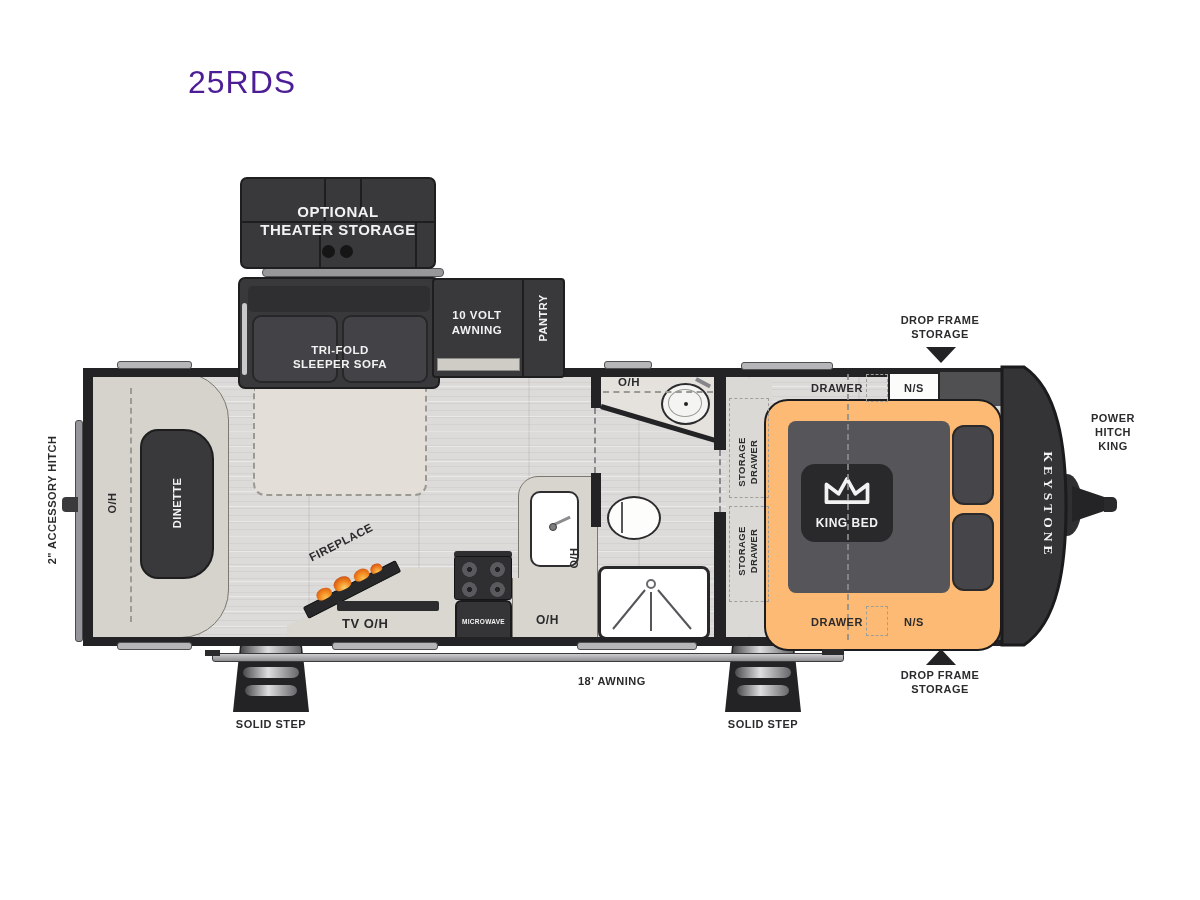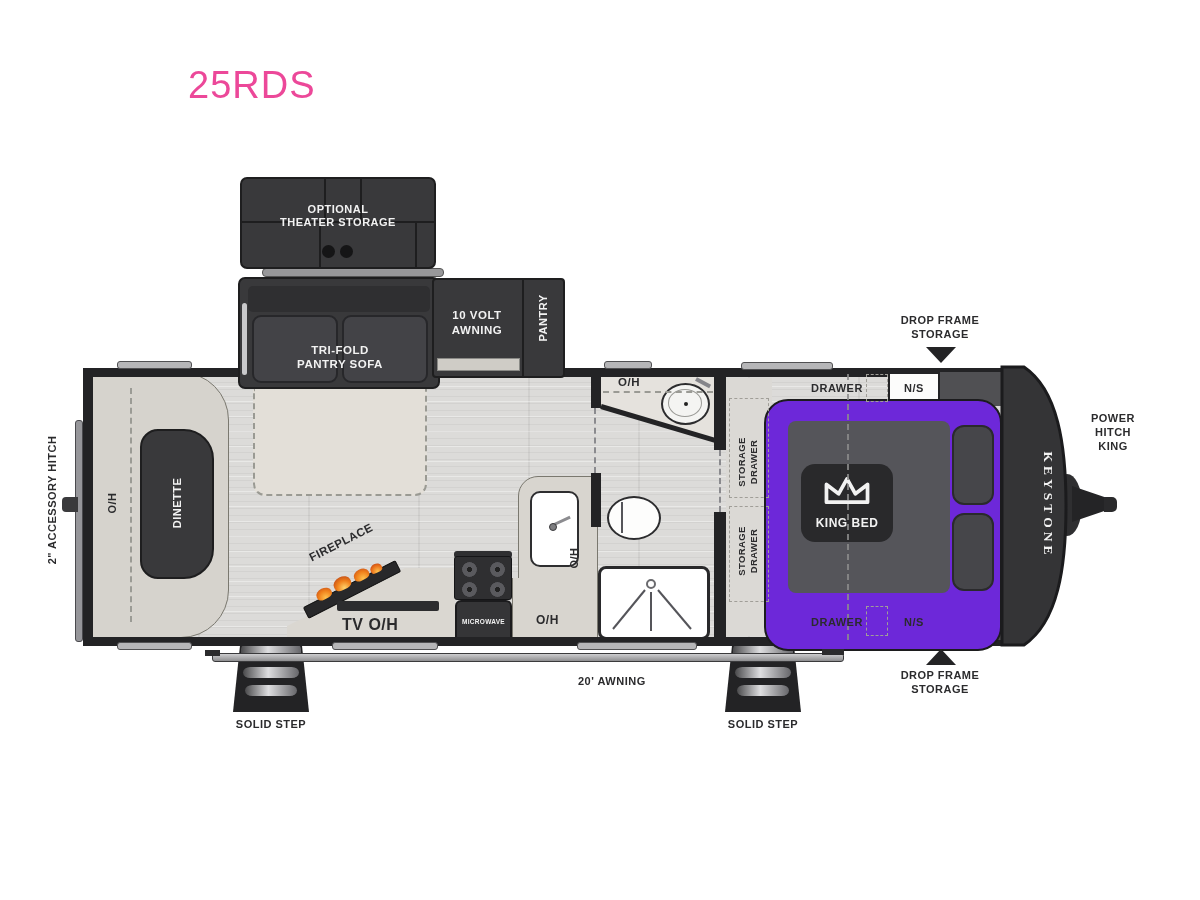--- a/index.html
+++ b/index.html
@@ -48,21 +48,21 @@
            border-radius:8px / 6px; }
 
   
   .flame { position:absolute; border-radius:50% 50% 35% 35%; }
 
   svg { display:block; }
 </style>
 </head>
 <body>
 
-<div class="abs" style="left:188px; top:64px; font-size:38px; color:#ec4899; letter-spacing:1px;">25RDS</div>
+<div class="abs" style="left:188px; top:64px; font-size:32px; color:#4c1d95; letter-spacing:1px;">25RDS</div>
 
 <div class="floor"></div>
 
 <div class="abs" style="left:253px; top:389px; width:174px; height:107px; z-index:3;
             background:#e3dfd8; border:2px dashed #9a9a93; border-top:none;
             border-radius:0 0 12px 12px;"></div>
 
 <div class="wall" style="left:83px; top:368px; width:927px; height:9px;"></div>
 <div class="wall" style="left:83px; top:637px; width:927px; height:9px;"></div>
 <div class="wall" style="left:83px; top:368px; width:10px; height:278px;"></div>
@@ -90,36 +90,36 @@
 
 <div class="darkbox" style="left:240px; top:177px; width:196px; height:92px; border-radius:7px;">
   <div class="abs" style="left:0; top:42px; width:100%; height:2px; background:#1e1e1f;"></div>
   <div class="abs" style="left:82px; top:0; width:2px; height:42px; background:#1e1e1f;"></div>
   <div class="abs" style="left:118px; top:0; width:2px; height:42px; background:#1e1e1f;"></div>
   <div class="abs" style="left:77px; top:44px; width:2px; height:46px; background:#1e1e1f;"></div>
   <div class="abs" style="left:173px; top:44px; width:2px; height:46px; background:#1e1e1f;"></div>
   <div class="abs" style="left:80px; top:66px; width:13px; height:13px; border-radius:50%; background:#151516;"></div>
   <div class="abs" style="left:98px; top:66px; width:13px; height:13px; border-radius:50%; background:#151516;"></div>
 </div>
-<div class="lbl w ctr" style="left:252px; top:203px; width:172px; font-size:11px; line-height:1.2; z-index:31;">
+<div class="lbl w ctr" style="left:252px; top:203px; width:172px; font-size:15px; line-height:1.2; z-index:31;">
   <div>OPTIONAL</div>
   <div>THEATER STORAGE</div>
 </div>
 
 <div class="abs" style="left:262px; top:268px; width:182px; height:9px; background:#98989a;
             border:1px solid #555; border-radius:4px; z-index:13;"></div>
 <div class="darkbox" style="left:238px; top:277px; width:202px; height:112px; border-radius:7px;">
   <div class="abs" style="left:8px; top:7px; width:182px; height:26px; background:#2f2f31; border-radius:5px;"></div>
   <div class="abs" style="left:12px; top:36px; width:86px; height:68px; background:#434347; border:2px solid #27272a; border-radius:9px;"></div>
   <div class="abs" style="left:102px; top:36px; width:86px; height:68px; background:#434347; border:2px solid #27272a; border-radius:9px;"></div>
   <div class="abs" style="left:2px; top:24px; width:5px; height:72px; background:#c9c9cb; border-radius:3px;"></div>
 </div>
 <div class="lbl w ctr" style="left:254px; top:343px; width:172px; font-size:11.5px; line-height:1.25; z-index:31;">
   <div>TRI-FOLD</div>
-  <div>PANTRY SOFA</div>
+  <div>SLEEPER SOFA</div>
 </div>
 
 <div class="darkbox" style="left:432px; top:278px; width:133px; height:100px; border-radius:4px;">
   <div class="abs" style="left:88px; top:0; width:2px; height:100%; background:#1e1e1f;"></div>
 </div>
 <div class="lbl w ctr" style="left:434px; top:308px; width:86px; font-size:11.5px; line-height:1.3; z-index:31;">
   <div>10 VOLT</div>
   <div>AWNING</div>
 </div>
 <div class="vlabel w" style="left:543px; top:318px;">PANTRY</div>
@@ -130,21 +130,21 @@
             clip-path:polygon(0 70px, 118px 12px, 168px 12px, 168px 86px, 0 86px);"></div>
 <div class="abs" style="left:300px; top:583px; width:104px; height:13px; background:#28282a; border:1px solid #111;
             border-radius:2px; transform:rotate(-27deg); transform-origin:center; z-index:18;">
   <div class="flame" style="left:16px; top:-9px; width:16px; height:11px; background:radial-gradient(circle at 50% 90%, #ffc14d 0%, #ef7f1a 55%, #c2471a 100%);"></div>
   <div class="flame" style="left:36px; top:-11px; width:18px; height:13px; background:radial-gradient(circle at 50% 90%, #ffd36b 0%, #ef7f1a 50%, #b23a18 100%);"></div>
   <div class="flame" style="left:58px; top:-9px; width:16px; height:11px; background:radial-gradient(circle at 50% 90%, #ffc14d 0%, #ef7f1a 55%, #c2471a 100%);"></div>
   <div class="flame" style="left:76px; top:-7px; width:12px; height:9px; background:radial-gradient(circle at 50% 90%, #ffc14d 0%, #e86c18 60%, #b23a18 100%);"></div>
 </div>
 <div class="lbl" style="left:310px; top:552px; font-size:11.5px; transform:rotate(-27deg); transform-origin:left center;">FIREPLACE</div>
 <div class="abs" style="left:337px; top:601px; width:102px; height:10px; background:#2c2c2e; border-radius:2px; z-index:18;"></div>
-<div class="lbl" style="left:342px; top:616px; font-size:16px;">TV O/H</div>
+<div class="lbl" style="left:342px; top:616px; font-size:13px;">TV O/H</div>
 
 <div class="abs" style="left:454px; top:551px; width:58px; height:7px; background:#2f2f31; border-radius:3px; z-index:6;"></div>
 <div class="abs" style="left:454px; top:556px; width:58px; height:44px; background:#2f2f31; border:1px solid #151517; border-radius:3px; z-index:7;">
   <div class="abs" style="left:7px;  top:5px;  width:15px; height:15px; border-radius:50%; background:radial-gradient(circle,#222 25%,#5a5a5e 26% 70%,#2f2f31 71%);"></div>
   <div class="abs" style="left:35px; top:5px;  width:15px; height:15px; border-radius:50%; background:radial-gradient(circle,#222 25%,#5a5a5e 26% 70%,#2f2f31 71%);"></div>
   <div class="abs" style="left:7px;  top:25px; width:15px; height:15px; border-radius:50%; background:radial-gradient(circle,#222 25%,#5a5a5e 26% 70%,#2f2f31 71%);"></div>
   <div class="abs" style="left:35px; top:25px; width:15px; height:15px; border-radius:50%; background:radial-gradient(circle,#222 25%,#5a5a5e 26% 70%,#2f2f31 71%);"></div>
 </div>
 <div class="abs" style="left:455px; top:600px; width:57px; height:40px; background:#353537; border:2px solid #1b1b1d;
             border-radius:6px 6px 2px 2px; z-index:7;"></div>
@@ -214,21 +214,21 @@
 <div class="abs" style="left:888px; top:372px; width:52px; height:34px; background:#fcfcfb; border:2px solid #232325; z-index:13;"></div>
 <div class="lbl ctr" style="left:888px; top:382px; width:52px;">N/S</div>
 <div class="abs" style="left:940px; top:372px; width:64px; height:34px; background:#505053; z-index:12;"></div>
 
 <div class="lbl" style="left:811px; top:616px;">DRAWER</div>
 <div class="dashline" style="left:866px; top:606px; width:22px; height:30px; border:1.5px dashed #a09e98;"></div>
 <div class="abs" style="left:888px; top:604px; width:52px; height:36px; background:#fcfcfb; border:2px solid #232325; z-index:13;"></div>
 <div class="lbl ctr" style="left:888px; top:616px; width:52px;">N/S</div>
 <div class="abs" style="left:940px; top:604px; width:64px; height:36px; background:#505053; z-index:12;"></div>
 
-<div class="abs" style="left:764px; top:399px; width:238px; height:252px; background:#6d28d9; border:2px solid #1c1c1e;
+<div class="abs" style="left:764px; top:399px; width:238px; height:252px; background:#fdba74; border:2px solid #1c1c1e;
             border-radius:24px; z-index:14;">
   <div class="abs" style="left:22px; top:20px; width:162px; height:172px; background:#55555a; border-radius:8px;"></div>
   <div class="abs" style="left:186px; top:24px; width:42px; height:80px; background:#46464a; border:2px solid #2a2a2c; border-radius:12px;"></div>
   <div class="abs" style="left:186px; top:112px; width:42px; height:78px; background:#46464a; border:2px solid #2a2a2c; border-radius:12px;"></div>
   <div class="abs" style="left:35px; top:63px; width:92px; height:78px; background:#29292b; border-radius:14px;">
     <svg width="56" height="38" viewBox="0 0 60 40" style="margin:8px auto 0;">
       <path d="M8 32 L8 13 L21 23 L30 7 L39 23 L52 13 L52 32 Z" fill="none" stroke="#f2f2f2" stroke-width="4" stroke-linejoin="round"></path>
     </svg>
     <div class="lbl w ctr" style="left:0; top:52px; width:92px; font-size:12px; position:absolute;">KING BED</div>
   </div>
@@ -274,15 +274,15 @@
   <div class="tread" style="left:8px;  top:3px;  right:8px;  height:16px;"></div>
   <div class="tread" style="left:10px; top:27px; right:10px; height:11px;"></div>
   <div class="tread" style="left:12px; top:45px; right:12px; height:11px;"></div>
 </div>
 
 <div class="abs" style="left:205px; top:650px; width:15px; height:6px; background:#2b2b2d; z-index:21;"></div>
 <div class="abs" style="left:212px; top:653px; width:632px; height:9px; border:1.5px solid #3a3a3c; border-radius:3px;
             background:linear-gradient(#cdcdcf, #8e8e90); z-index:20;"></div>
 <div class="abs" style="left:822px; top:649px; width:22px; height:6px; background:#2b2b2d; z-index:21;"></div>
 
-<div class="lbl" style="left:578px; top:675px;">20' AWNING</div>
+<div class="lbl" style="left:578px; top:675px;">18' AWNING</div>
 <div class="lbl ctr" style="left:233px; top:718px; width:76px;">SOLID STEP</div>
 <div class="lbl ctr" style="left:725px; top:718px; width:76px;">SOLID STEP</div>
 
 </body></html>

